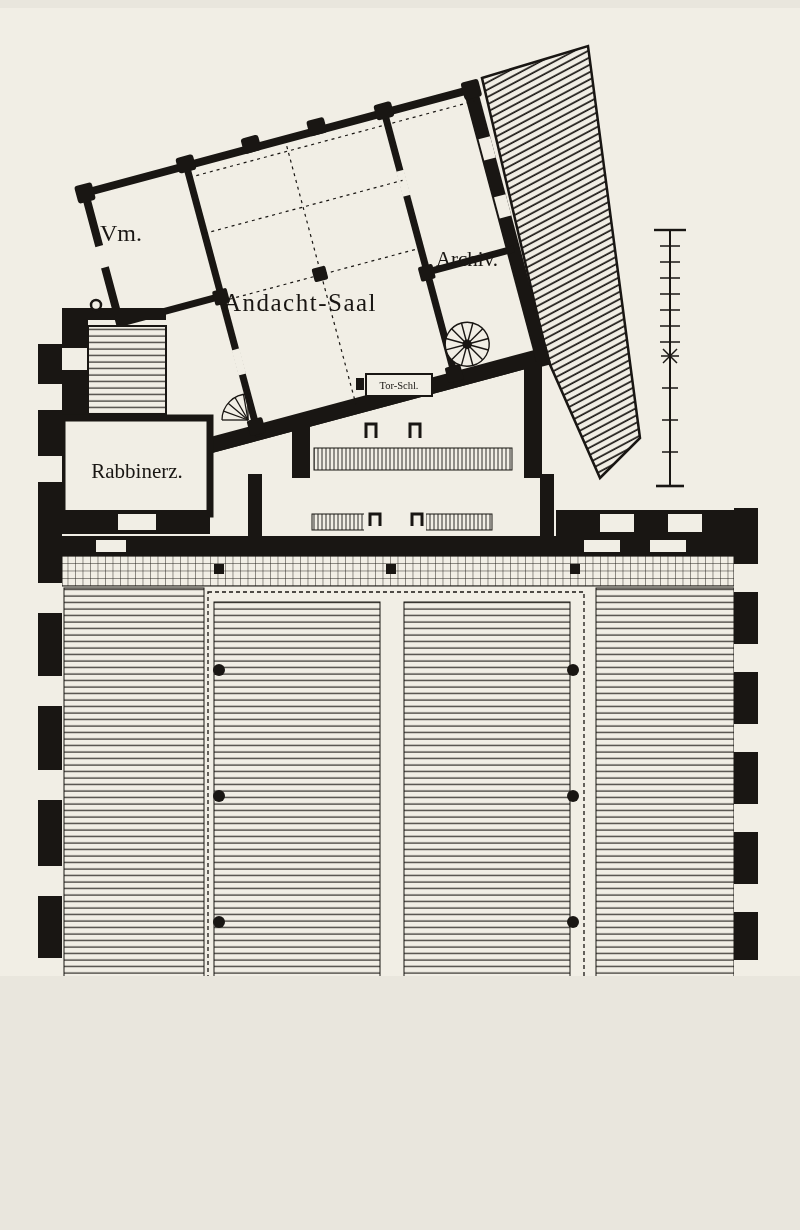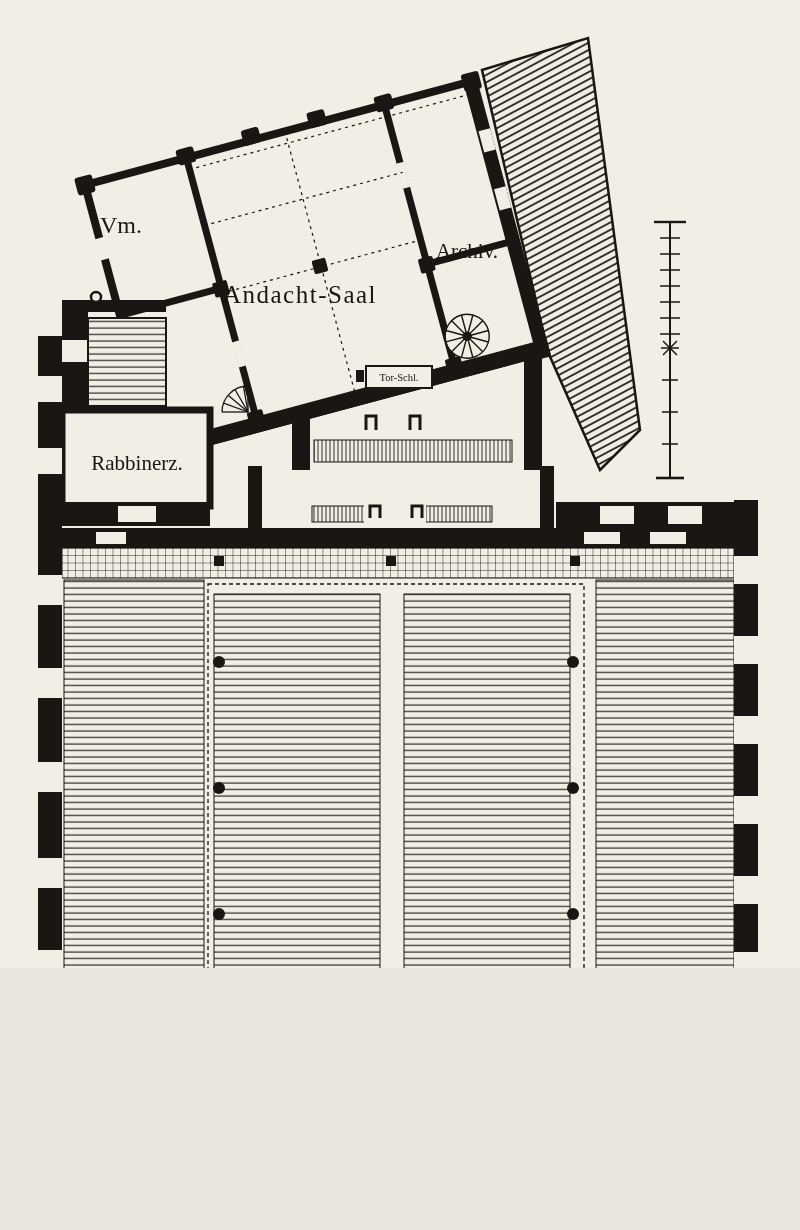--- a/index.html
+++ b/index.html
@@ -1,17 +1,17 @@
 <!DOCTYPE html>
 <html><head>
 <meta charset="utf-8">
 <style>
   html,body{margin:0;padding:0;background:#e9e6dd;}
   .stage{
-    width:800px;height:968px;position:relative;margin:0 auto;
+    width:800px;height:968px;position:relative;margin:8px auto;
     background:#f1eee5;overflow:hidden;
     font-family:"Liberation Serif", serif;
   }
   svg{display:block}
   .plan-label{
     font-family:"Liberation Serif", serif;
     fill:#191613;
   }
 </style>
 </head>

